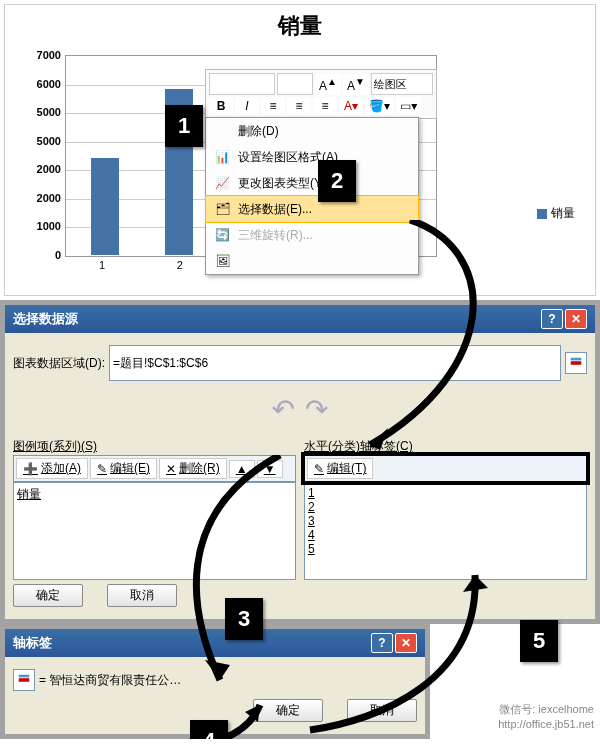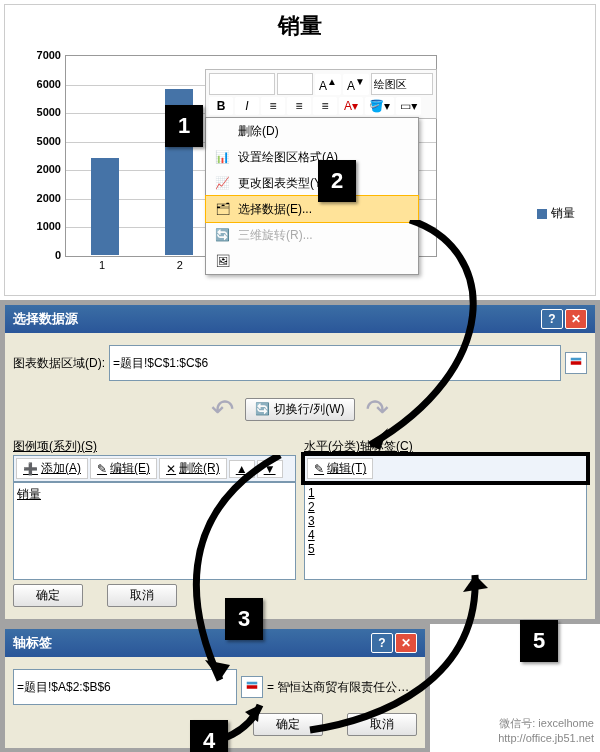--- a/index.html
+++ b/index.html
@@ -412,21 +412,20 @@
       <input type="text" value="=题目!$C$1:$C$6" style="">
       <span class="range-btn">
         <svg viewBox="0 0 16 16">
             <rect x="2" y="6" width="12" height="4" fill="#c00"></rect>
             <rect x="2" y="2" width="12" height="3" fill="#49c"></rect>
           </svg>
       </span>
     </div>
     <div class="center-swap">
       <span class="swap-arrow">↶</span>
-      <button class="btn">🔄 <span>切换行/列(W)</span></button>
       <span class="swap-arrow">↷</span>
     </div>
     <div class="two-cols">
       <div class="col">
         <div>图例项(系列)(S)</div>
         <div class="toolbar-row">
           <span class="tbtn">➕<span>添加(A)</span></span>
           <span class="tbtn">✎<span>编辑(E)</span></span>
           <span class="tbtn">✕<span>删除(R)</span></span>
           <span class="tbtn">▲</span>
@@ -465,21 +464,20 @@
 <div class="dialog axis-dialog">
   <div class="dlg-title">
     <span>轴标签</span>
     <div class="winbtns">
       <span class="winbtn">?</span>
       <span class="winbtn close">✕</span>
     </div>
   </div>
   <div class="dlg-body">
     <div class="field-row">
-      <input type="text" value="=题目!$A$2:$B$6" style="">
       <span class="range-btn">
         <svg viewBox="0 0 16 16">
             <rect x="2" y="6" width="12" height="4" fill="#c00"></rect>
             <rect x="2" y="2" width="12" height="3" fill="#49c"></rect>
           </svg>
       </span>
       <span style="white-space:nowrap;overflow:hidden;text-overflow:ellipsis;max-width:150px">= 智恒达商贸有限责任公司...</span>
     </div>
     <div class="dlg-footer">
       <span></span>

